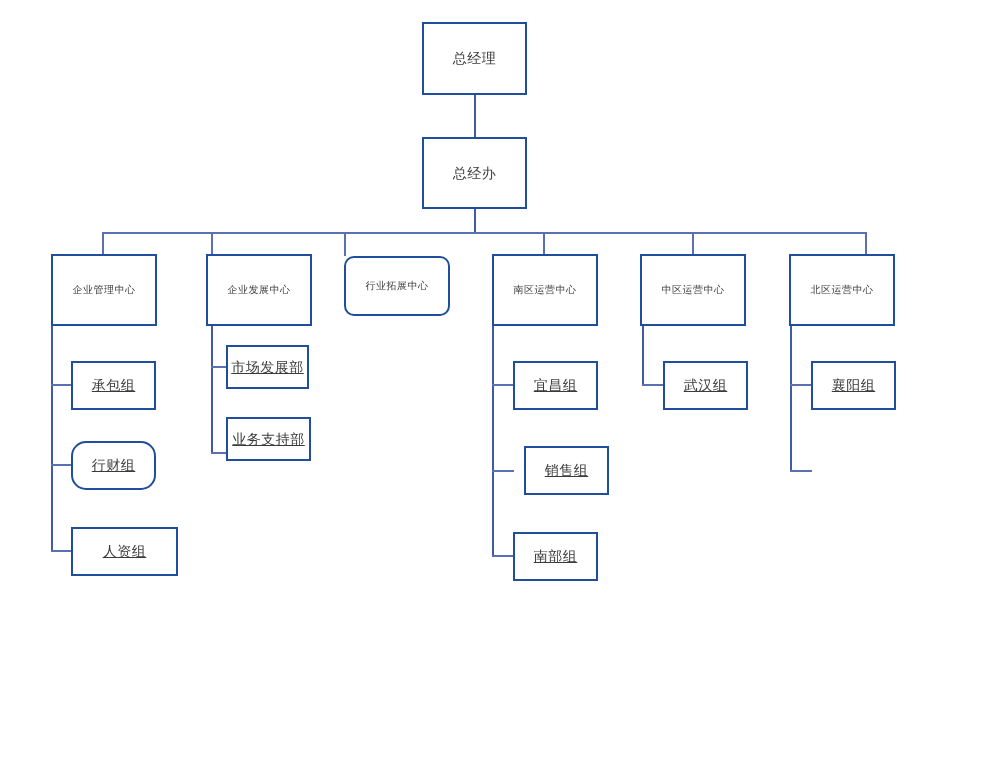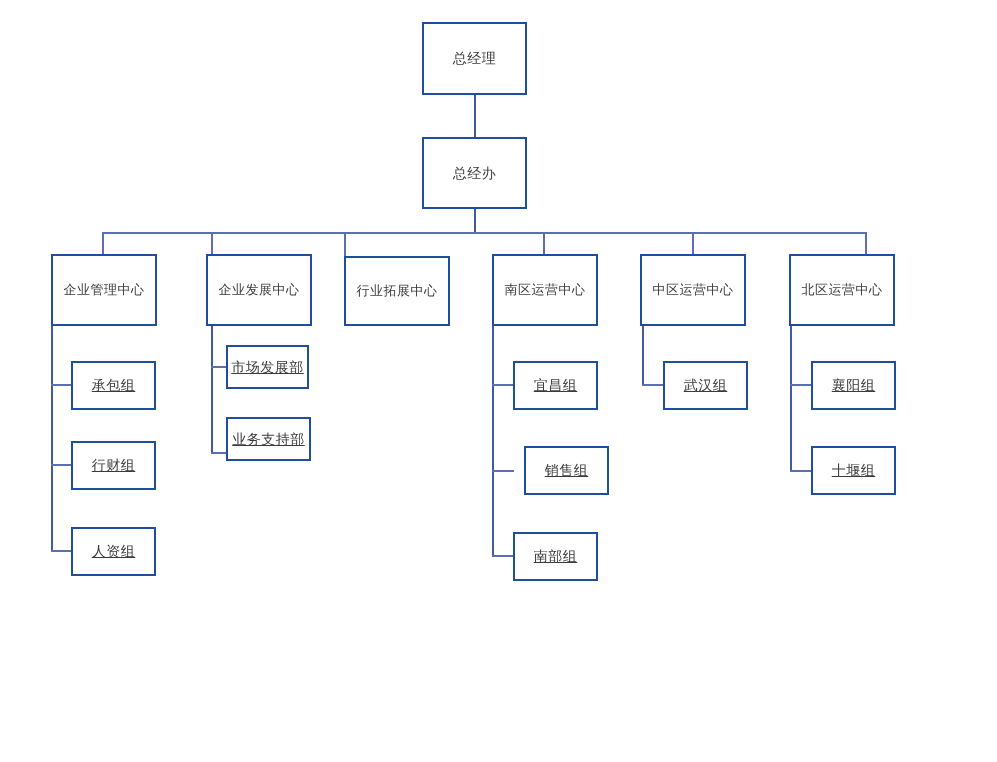--- a/index.html
+++ b/index.html
@@ -33,21 +33,21 @@
     line-height: 1.2;
     letter-spacing: 0.5px;
     white-space: nowrap;
     z-index: 3;
   }
   .node.level-1,
   .node.level-2 {
     font-size: 14px;
   }
   .node.level-3 {
-    font-size: 13px;
+    font-size: 10px;
   }
   .node.level-4 {
     font-size: 14px;
     text-decoration: underline;
   }
   .node.thin {
     border-width: 2px;
   }
   
   .conn {
@@ -112,43 +112,42 @@
   <div class="conn stub" style="left:790px; top:470px; width:22px; height:2px;"></div>
 
   <div class="node level-1" style="left:422px; top:22px; width:105px; height:73px;">总经理</div>
 
   <div class="node level-2" style="left:422px; top:137px; width:105px; height:72px;">总经办</div>
 
   <div class="node level-3" style="left:51px; top:254px; width:106px; height:72px;">企业管理中心</div>
 
   <div class="node level-3" style="left:206px; top:254px; width:106px; height:72px;">企业发展中心</div>
 
-  <div class="node level-3 thin" style="left:344px; top:256px; width:106px; height:70px;">行业拓展中心</div>
+  <div class="node level-3 thin" style="left:344px; top:256px; width:106px; height:60px;border-radius:10px;">行业拓展中心</div>
 
   <div class="node level-3" style="left:492px; top:254px; width:106px; height:72px;">南区运营中心</div>
 
   <div class="node level-3" style="left:640px; top:254px; width:106px; height:72px;">中区运营中心</div>
 
   <div class="node level-3" style="left:789px; top:254px; width:106px; height:72px;">北区运营中心</div>
 
   <div class="node level-4" style="left:71px; top:361px; width:85px; height:49px;">承包组</div>
 
-  <div class="node level-4" style="left:71px; top:441px; width:85px; height:49px;">行财组</div>
+  <div class="node level-4" style="left:71px; top:441px; width:85px; height:49px;border-radius:15px;">行财组</div>
 
-  <div class="node level-4" style="left:71px; top:527px; width:85px; height:49px;">人资组</div>
+  <div class="node level-4" style="left:71px; top:527px; width:107px; height:49px;">人资组</div>
 
   <div class="node level-4 thin" style="left:226px; top:345px; width:83px; height:44px;">市场发展部</div>
 
   <div class="node level-4 thin" style="left:226px; top:417px; width:85px; height:44px;">业务支持部</div>
 
   <div class="node level-4" style="left:513px; top:361px; width:85px; height:49px;">宜昌组</div>
 
   <div class="node level-4" style="left:524px; top:446px; width:85px; height:49px;">销售组</div>
 
   <div class="node level-4" style="left:513px; top:532px; width:85px; height:49px;text-align:right;">南部组</div>
 
   <div class="node level-4" style="left:663px; top:361px; width:85px; height:49px;">武汉组</div>
 
   <div class="node level-4" style="left:811px; top:361px; width:85px; height:49px;">襄阳组</div>
 
-  <div class="node level-4" style="left:811px; top:446px; width:85px; height:49px;">十堰组</div>
 
 </div>
 
 </body></html>

